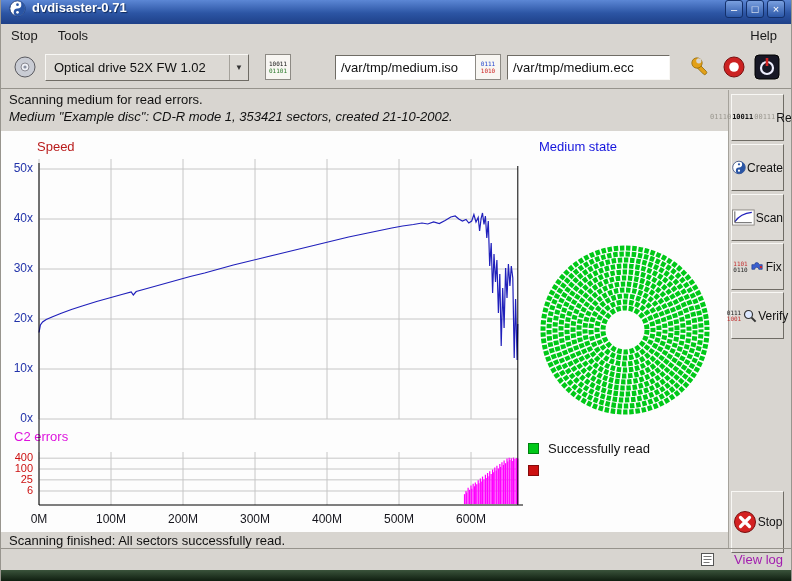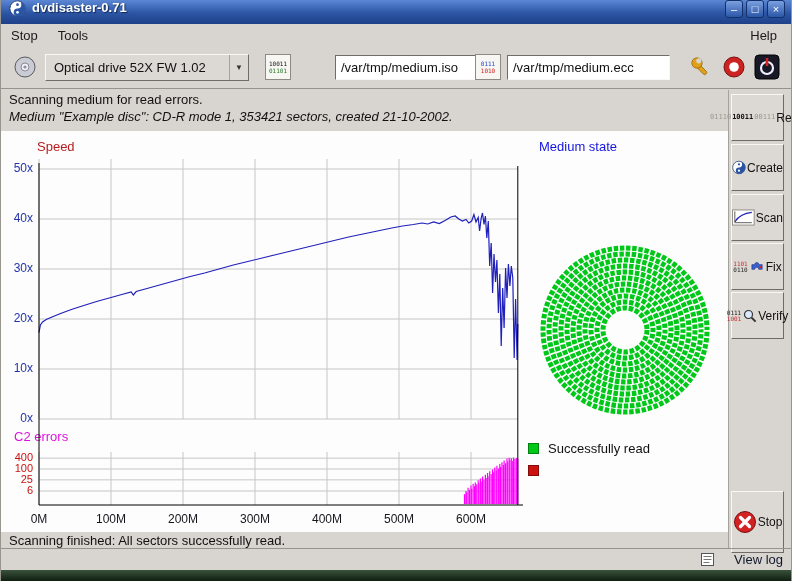--- a/index.html
+++ b/index.html
@@ -64,21 +64,21 @@
             font-size:12px;color:#111;cursor:pointer;gap:1px;}
   .bin{font-family:"DejaVu Sans Mono",monospace;font-size:7px;line-height:7px;}
   .bin.dim{color:#9a978f;}
   .bin.strong{font-weight:bold;color:#111;}
   .bin.red{color:#c23030;font-size:6px;line-height:6px;}
   .bin.blk{color:#222;font-size:6px;line-height:6px;}
   .icon-row{display:flex;align-items:center;gap:2px;}
   
   .bottombar{position:absolute;left:0;top:548px;width:792px;height:22px;border-top:1px solid #96938c;
              display:flex;justify-content:flex-end;align-items:center;}
-  .viewlog{display:flex;align-items:center;gap:20px;padding:0 10px;font-size:13px;color:#0f172a;cursor:pointer;}
+  .viewlog{display:flex;align-items:center;gap:20px;padding:0 10px;font-size:13px;color:#a21caf;cursor:pointer;}
   .desktop-strip{position:absolute;left:0;top:570px;width:792px;height:11px;
                  background:linear-gradient(to bottom,#3a533b,#0f1e10);}
 </style>
 </head>
 <body>
 
 <div class="window">
 
   <div class="titlebar">
     <svg class="app-icon" viewBox="0 0 20 20">

